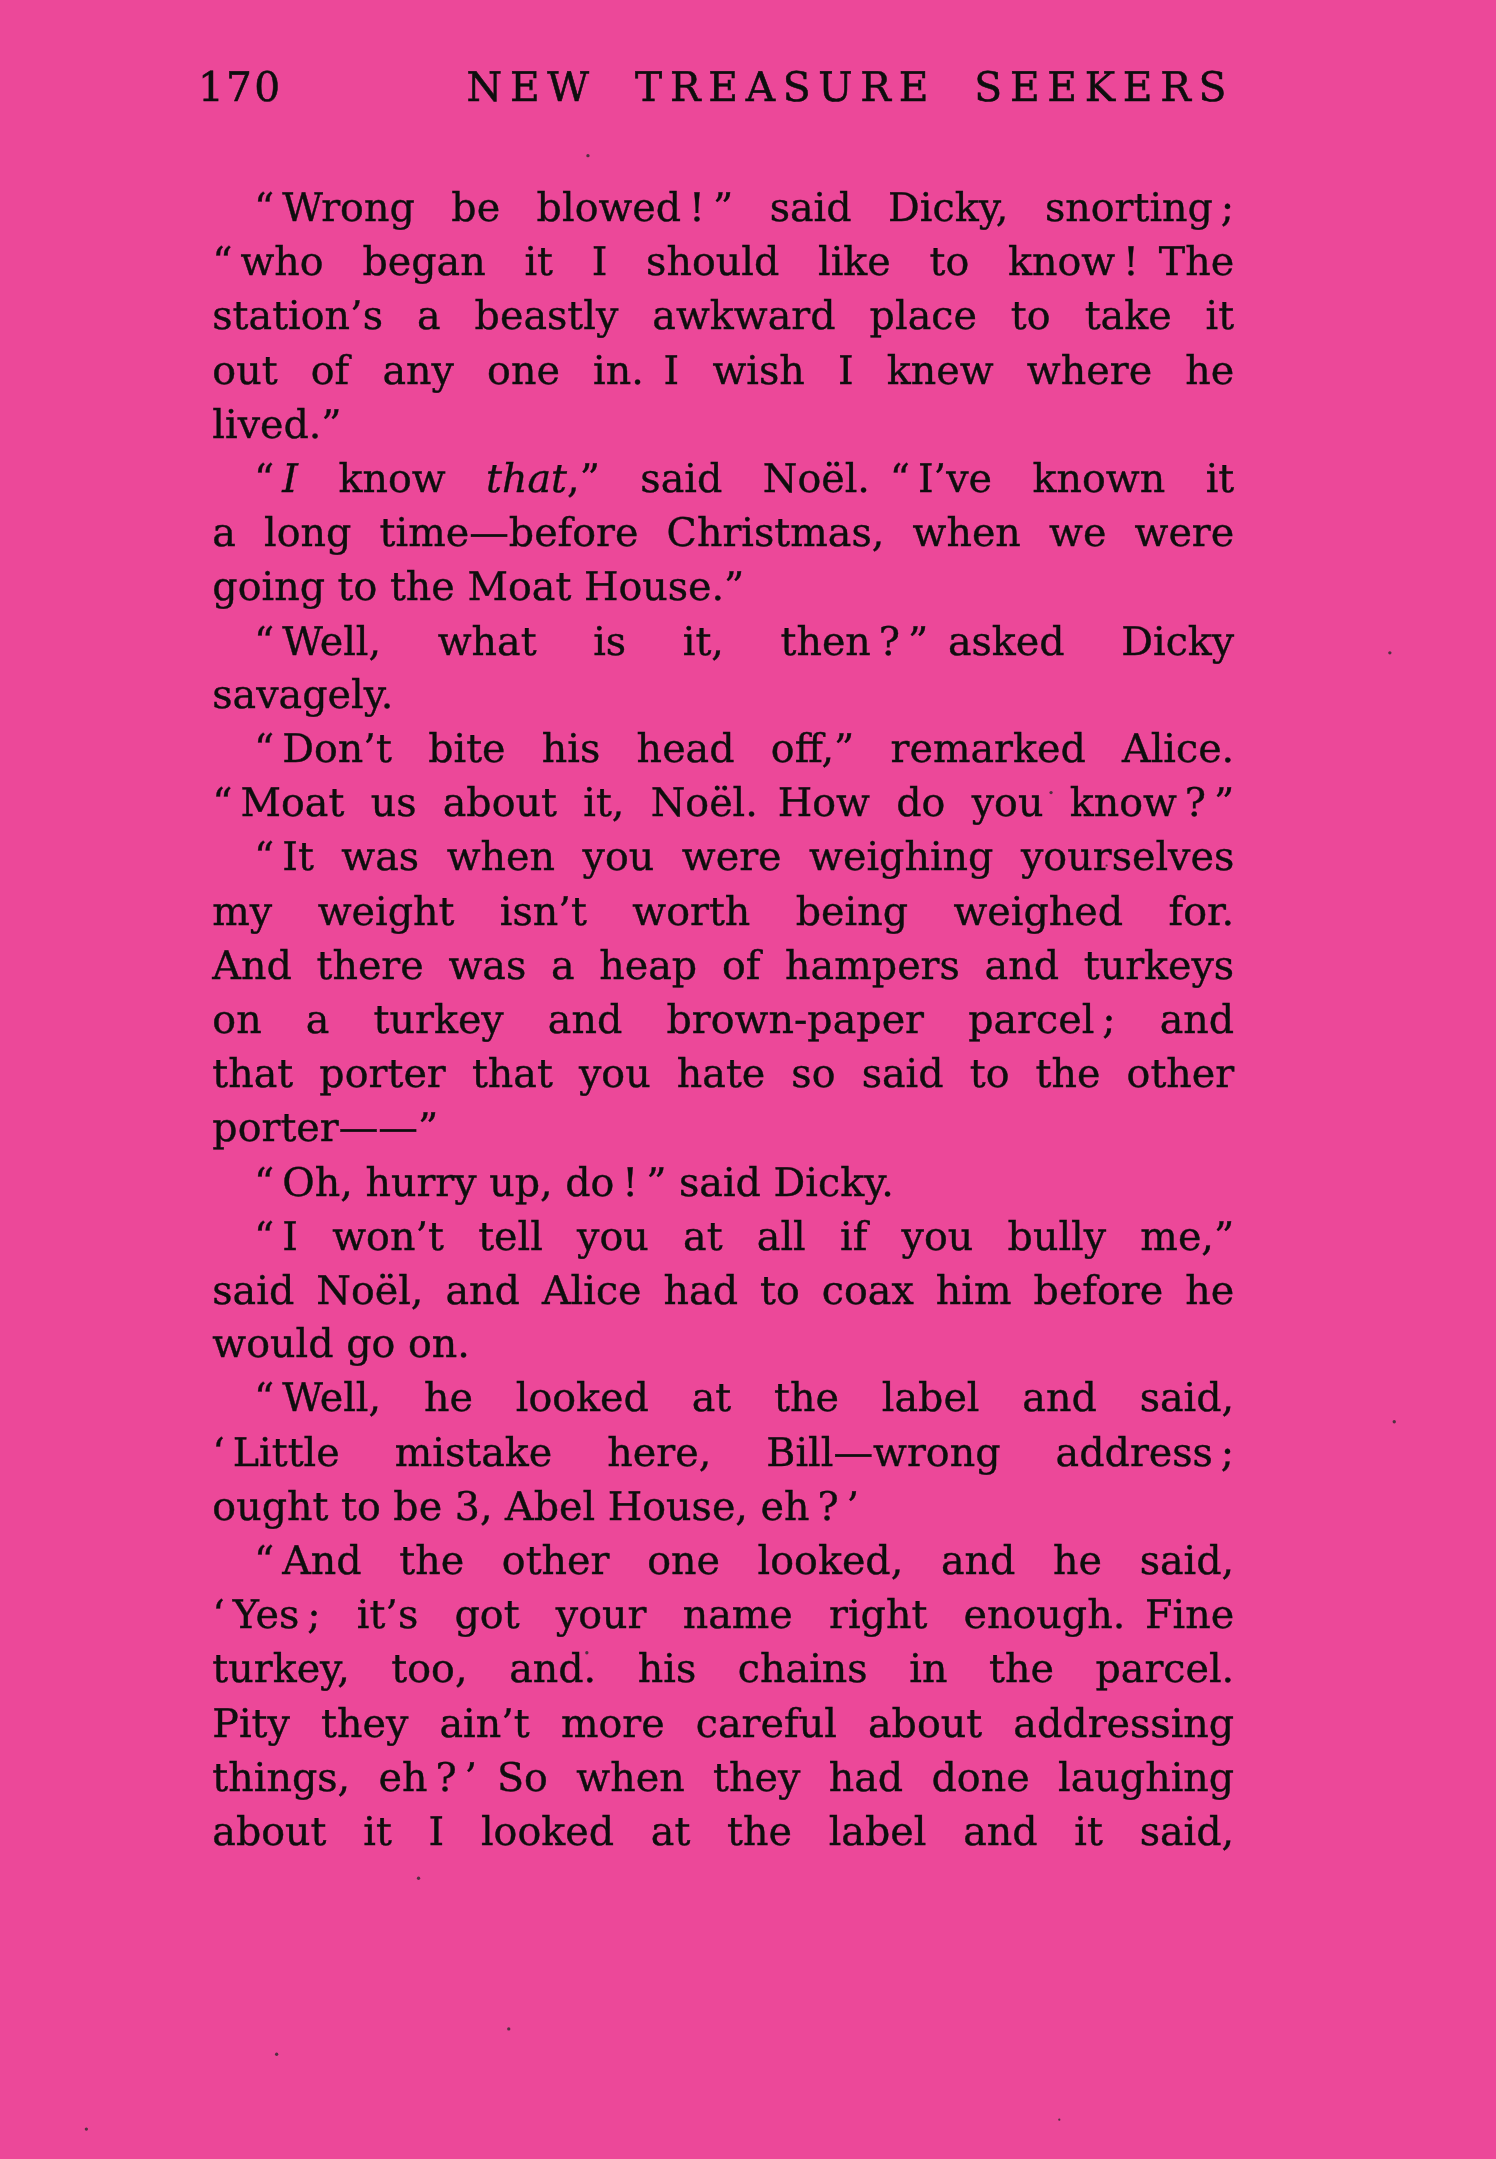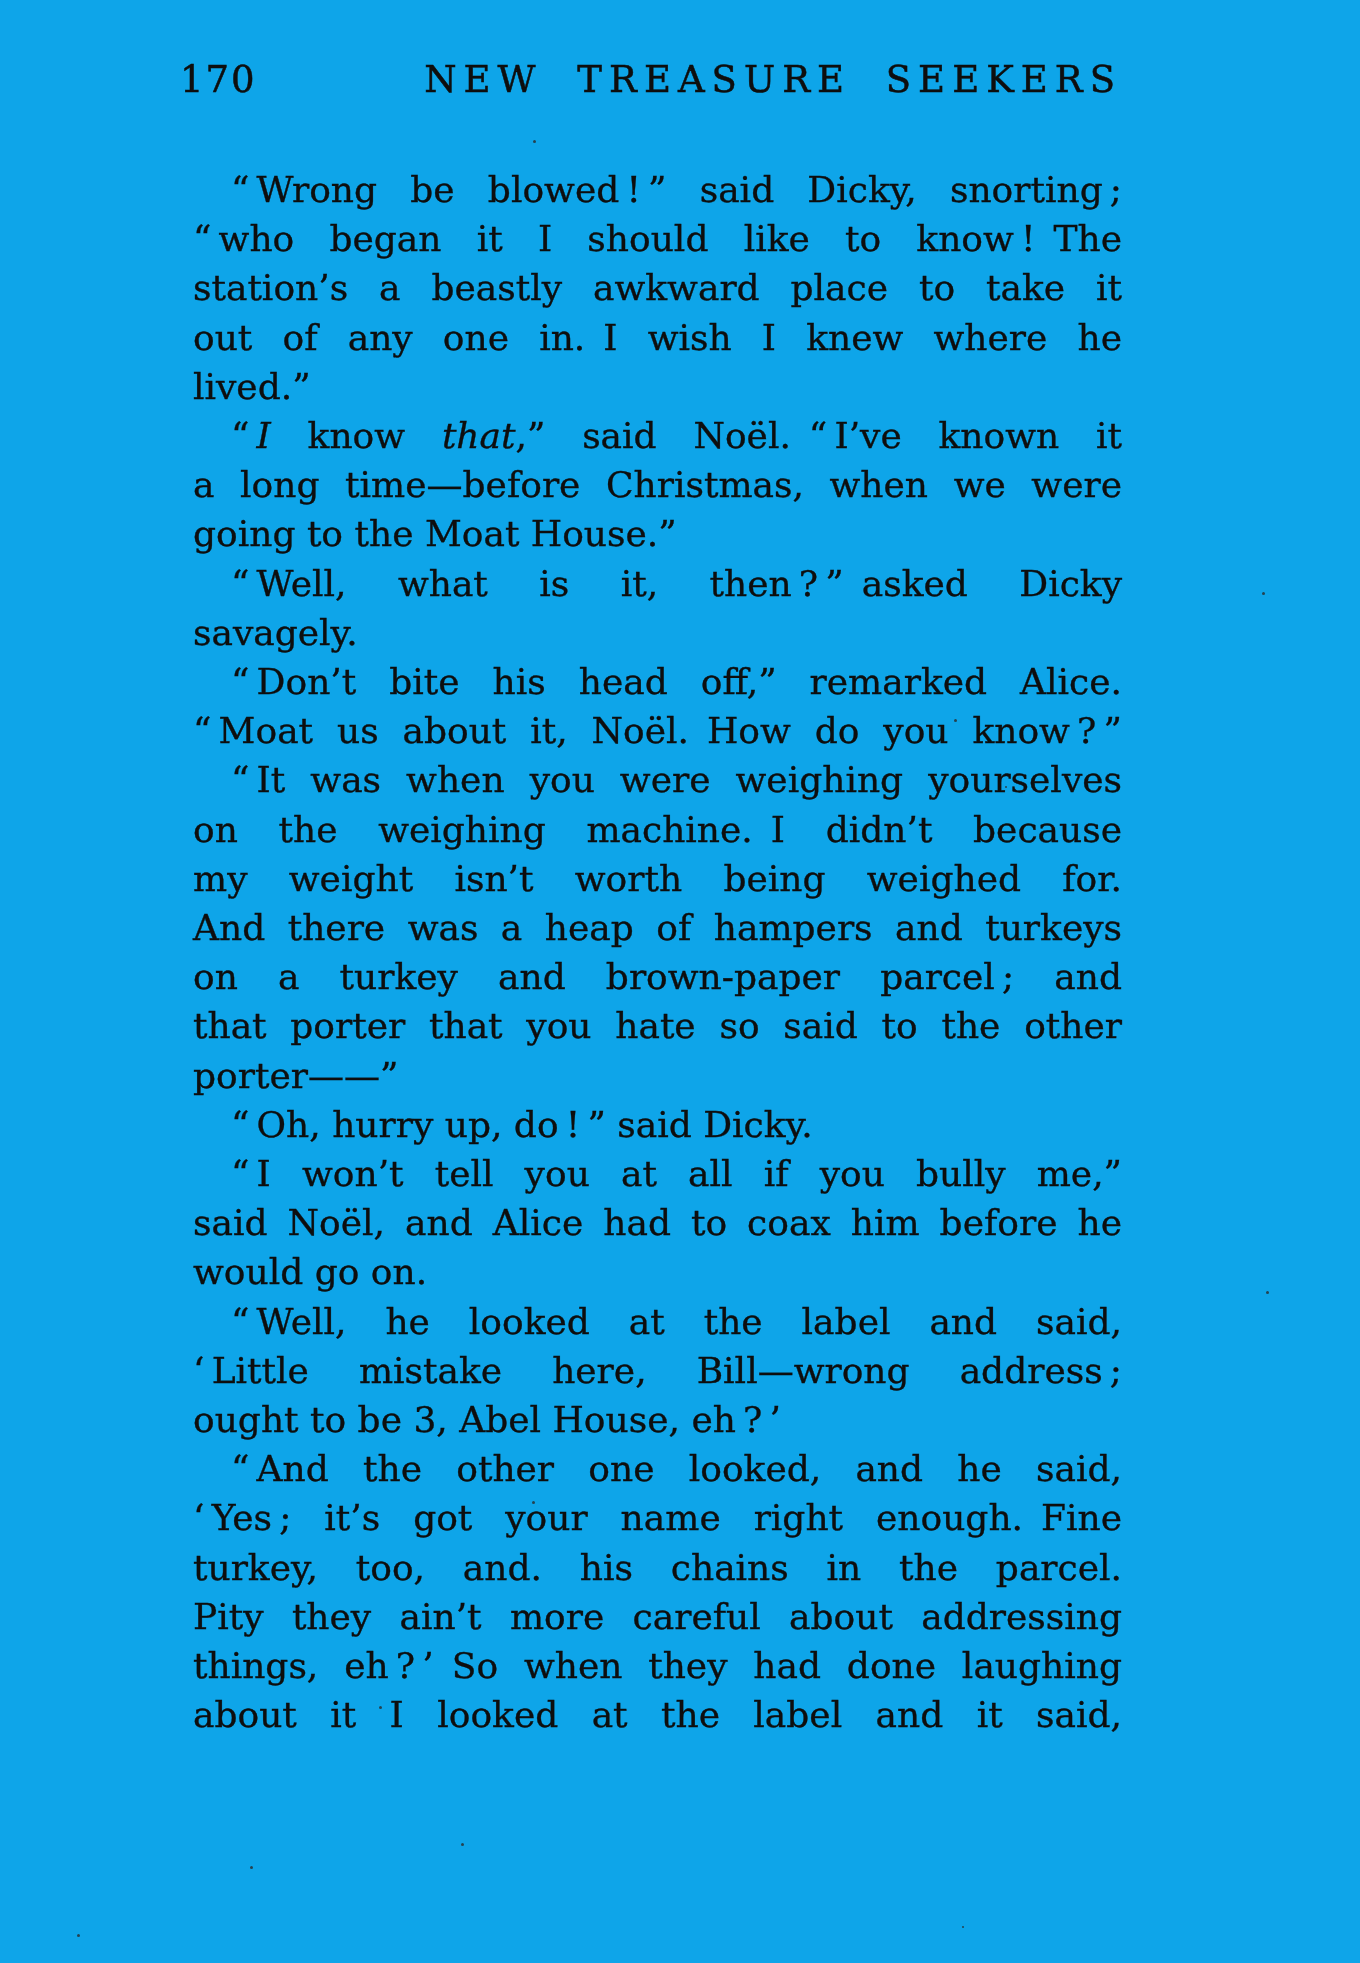--- a/index.html
+++ b/index.html
@@ -5,21 +5,21 @@
 <style>
   html, body { margin: 0; padding: 0; }
   body {
     width: 1360px; height: 1963px;
     background: #ffffff;
     font-family: "DejaVu Serif", serif;
     color: #0e0e0e;
     position: relative;
     overflow: hidden;
   }
-  .page { position: absolute; inset: 0; background: #0ea5e9; }
+  .page { position: absolute; inset: 0; background: #ec4899; }
 
   
   .running-head {
     position: absolute; left: 178px; top: 60px; width: 944px; height: 44px;
   }
   .folio {
     position: absolute; left: 2px; top: 0;
     font-size: 37px; line-height: 40px;
     letter-spacing: 2px;
     -webkit-text-stroke: 0.5px #0e0e0e;
@@ -70,21 +70,20 @@
       <div class="line">out of any one in. I wish I knew where he</div>
       <div class="line last">lived.”</div>
       <div class="line indent"><span>“ </span><span class="it">I</span><span> know </span><span class="it">that</span><span>,” said Noël. “ I’ve known it</span></div>
       <div class="line">a long time—before Christmas, when we were</div>
       <div class="line last">going to the Moat House.”</div>
       <div class="line indent">“ Well, what is it, then ? ” asked Dicky</div>
       <div class="line last">savagely.</div>
       <div class="line indent">“ Don’t bite his head off,” remarked Alice.</div>
       <div class="line">“ Moat us about it, Noël. How do you know ? ”</div>
       <div class="line indent">“ It was when you were weighing yourselves</div>
-      <div class="line">on the weighing machine. I didn’t because</div>
       <div class="line">my weight isn’t worth being weighed for.</div>
       <div class="line">And there was a heap of hampers and turkeys</div>
       <div class="line">on a turkey and brown-paper parcel ; and</div>
       <div class="line">that porter that you hate so said to the other</div>
       <div class="line last">porter——”</div>
       <div class="line indent last">“ Oh, hurry up, do ! ” said Dicky.</div>
       <div class="line indent">“ I won’t tell you at all if you bully me,”</div>
       <div class="line">said Noël, and Alice had to coax him before he</div>
       <div class="line last">would go on.</div>
       <div class="line indent">“ Well, he looked at the label and said,</div>

